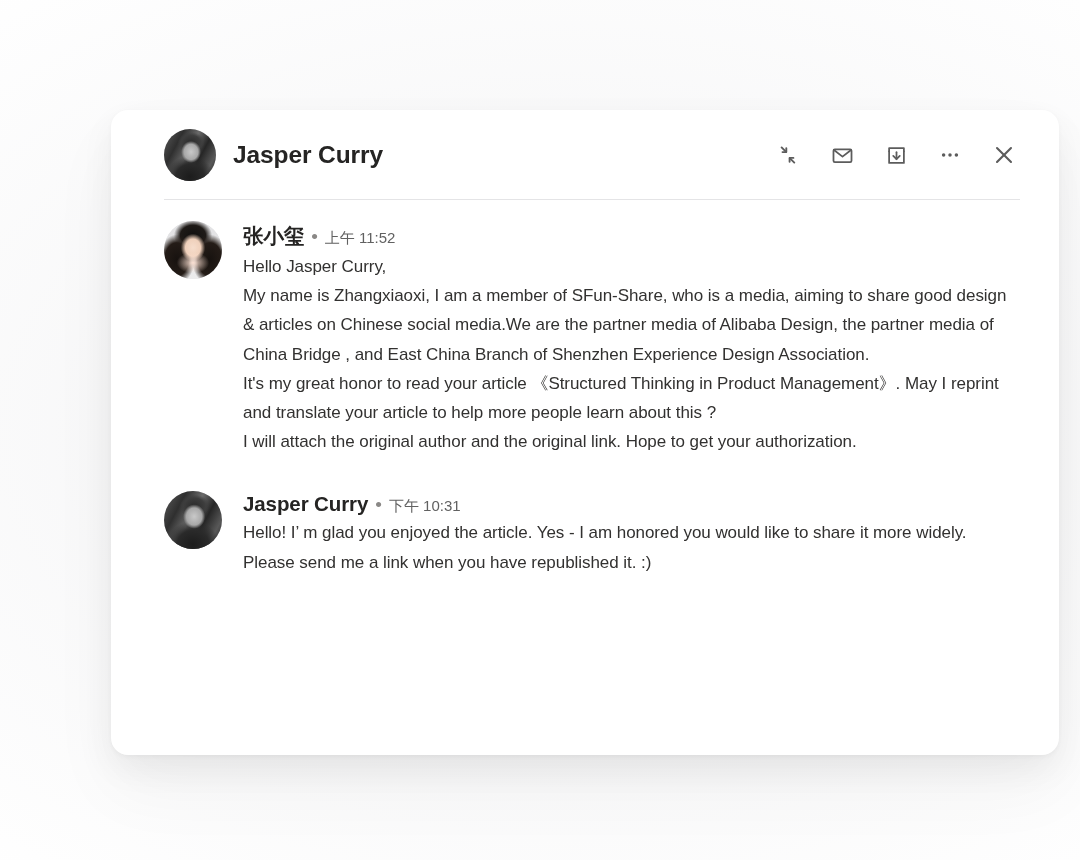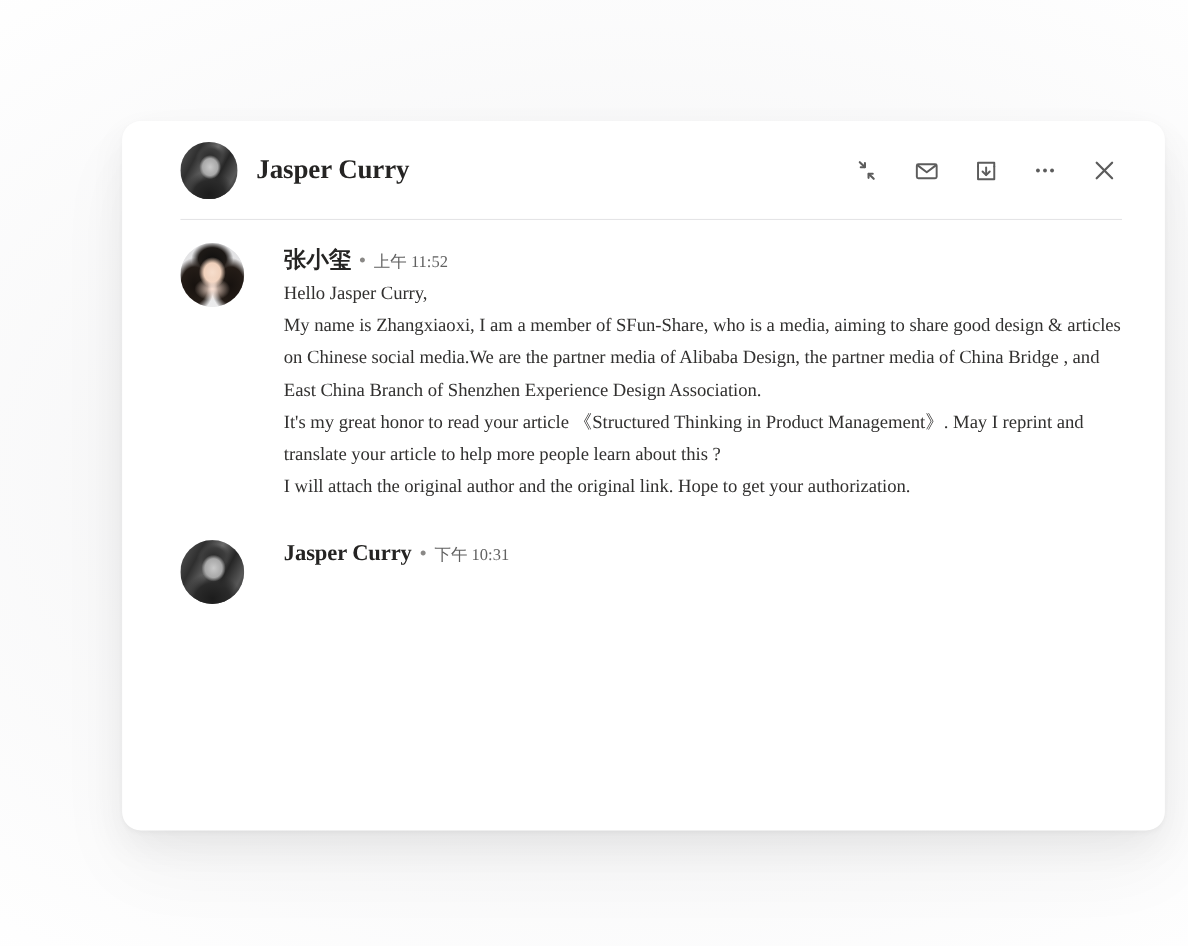--- a/index.html
+++ b/index.html
@@ -32,21 +32,20 @@
     top: 110px;
     width: 948px;
     height: 645px;
     background: #ffffff;
     border-radius: 17px;
     box-shadow:
       0 2px 5px rgba(0,0,0,0.035),
       0 14px 34px rgba(0,0,0,0.055),
       0 34px 70px rgba(0,0,0,0.045);
     overflow: hidden;
-    font-family: Liberation Serif, serif;
   }
 
   
   #card-header {
     position: relative;
     height: 90px;
     padding: 0 39px 0 53px;
     display: flex;
     align-items: center;
   }
@@ -108,21 +107,21 @@
     background: #e4e4e6;
   }
 
   
   #message-list {
     padding: 16px 39px 0 53px;
   }
 
   .message {
     display: flex;
-    gap: 36px;
+    gap: 21px;
     align-items: flex-start;
   }
 
   #message-0 { padding-top: 5px; }
   #message-1 { padding-top: 35px; }
 
   .msg-avatar { width: 58px; height: 58px; }
 
   .msg-body {
     flex: 1 1 auto;
@@ -287,18 +286,19 @@
     <div class="message" id="message-1">
       <div class="avatar msg-avatar">
         <span class="ph ph-man"></span>
       </div>
       <div class="msg-body">
         <div class="msg-meta">
           <span class="msg-author">Jasper Curry</span>
           <span class="msg-sep">•</span>
           <span class="msg-time">下午 10:31</span>
         </div>
+        <div class="msg-text">Hello! I’ m glad you enjoyed the article. Yes - I am honored you would like to share it more widely. Please send me a link when you have republished it. :)</div>
       </div>
     </div>
 
   </div>
 
 </div>
 
 </body></html>

